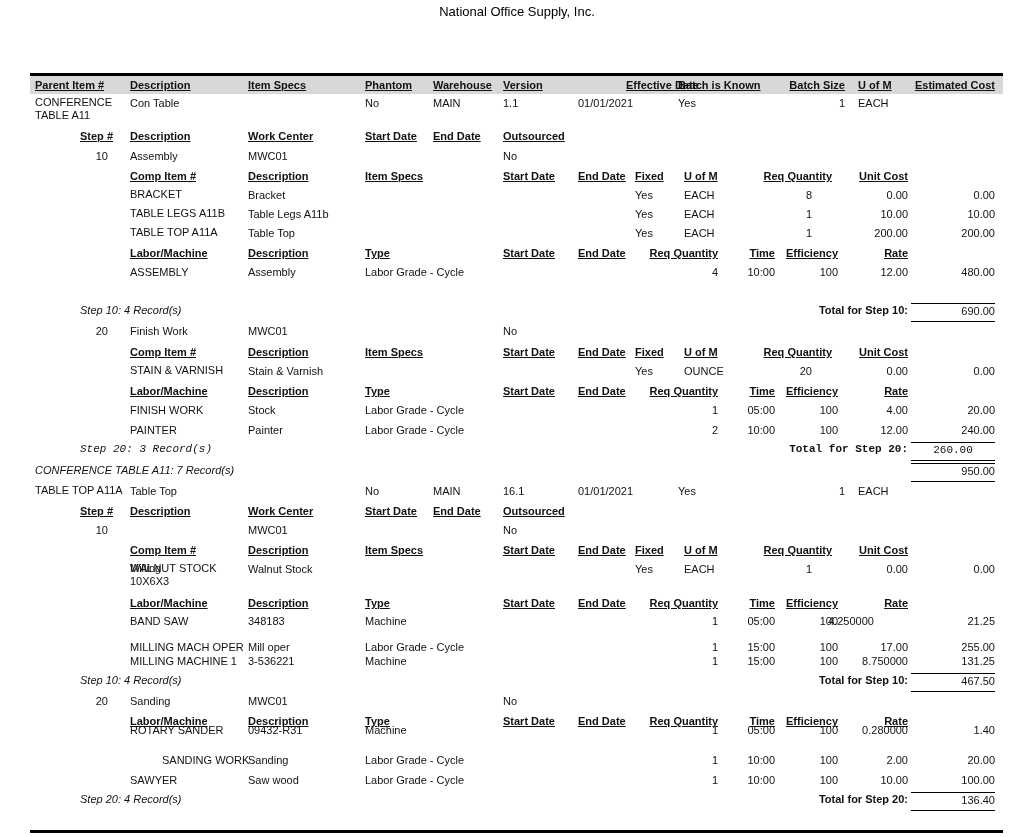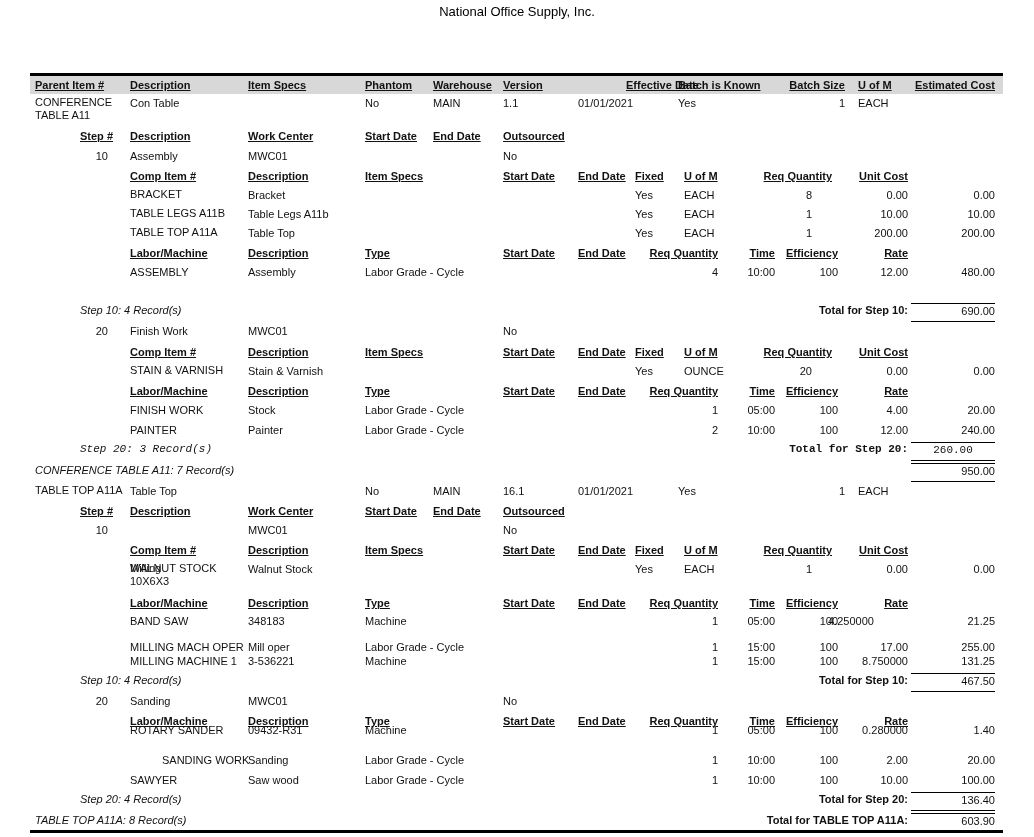--- a/index.html
+++ b/index.html
@@ -337,19 +337,14 @@
       <div class="cell" style="left: 727px; width: 48px; text-align: right;">10:00</div>
       <div class="cell" style="left: 770px; width: 68px; text-align: right;">100</div>
       <div class="cell" style="left: 828px; width: 80px; text-align: right;">10.00</div>
       <div class="cell" style="left: 913px; width: 82px; text-align: right;">100.00</div>
     </div>
     <div class="line" style="top: 792px;">
       <div class="cell i" style="left: 80px;">Step 20: 4 Record(s)</div>
       <div class="cell b" style="left: 600px; width: 308px; text-align: right;">Total for Step 20:</div>
       <div class="cell box" style="left: 911px; width: 84px; text-align: right;">136.40</div>
     </div>
-    <div class="line" style="top: 813px;">
-      <div class="cell i" style="left: 35px;">TABLE TOP A11A: 8 Record(s)</div>
-      <div class="cell b" style="left: 560px; width: 348px; text-align: right;">Total for TABLE TOP A11A:</div>
-      <div class="cell box" style="left: 911px; width: 84px; text-align: right;">603.90</div>
-    </div>
     <div class="line rule" style="top: 830px;"></div>
   </div>
 
 </body></html>

